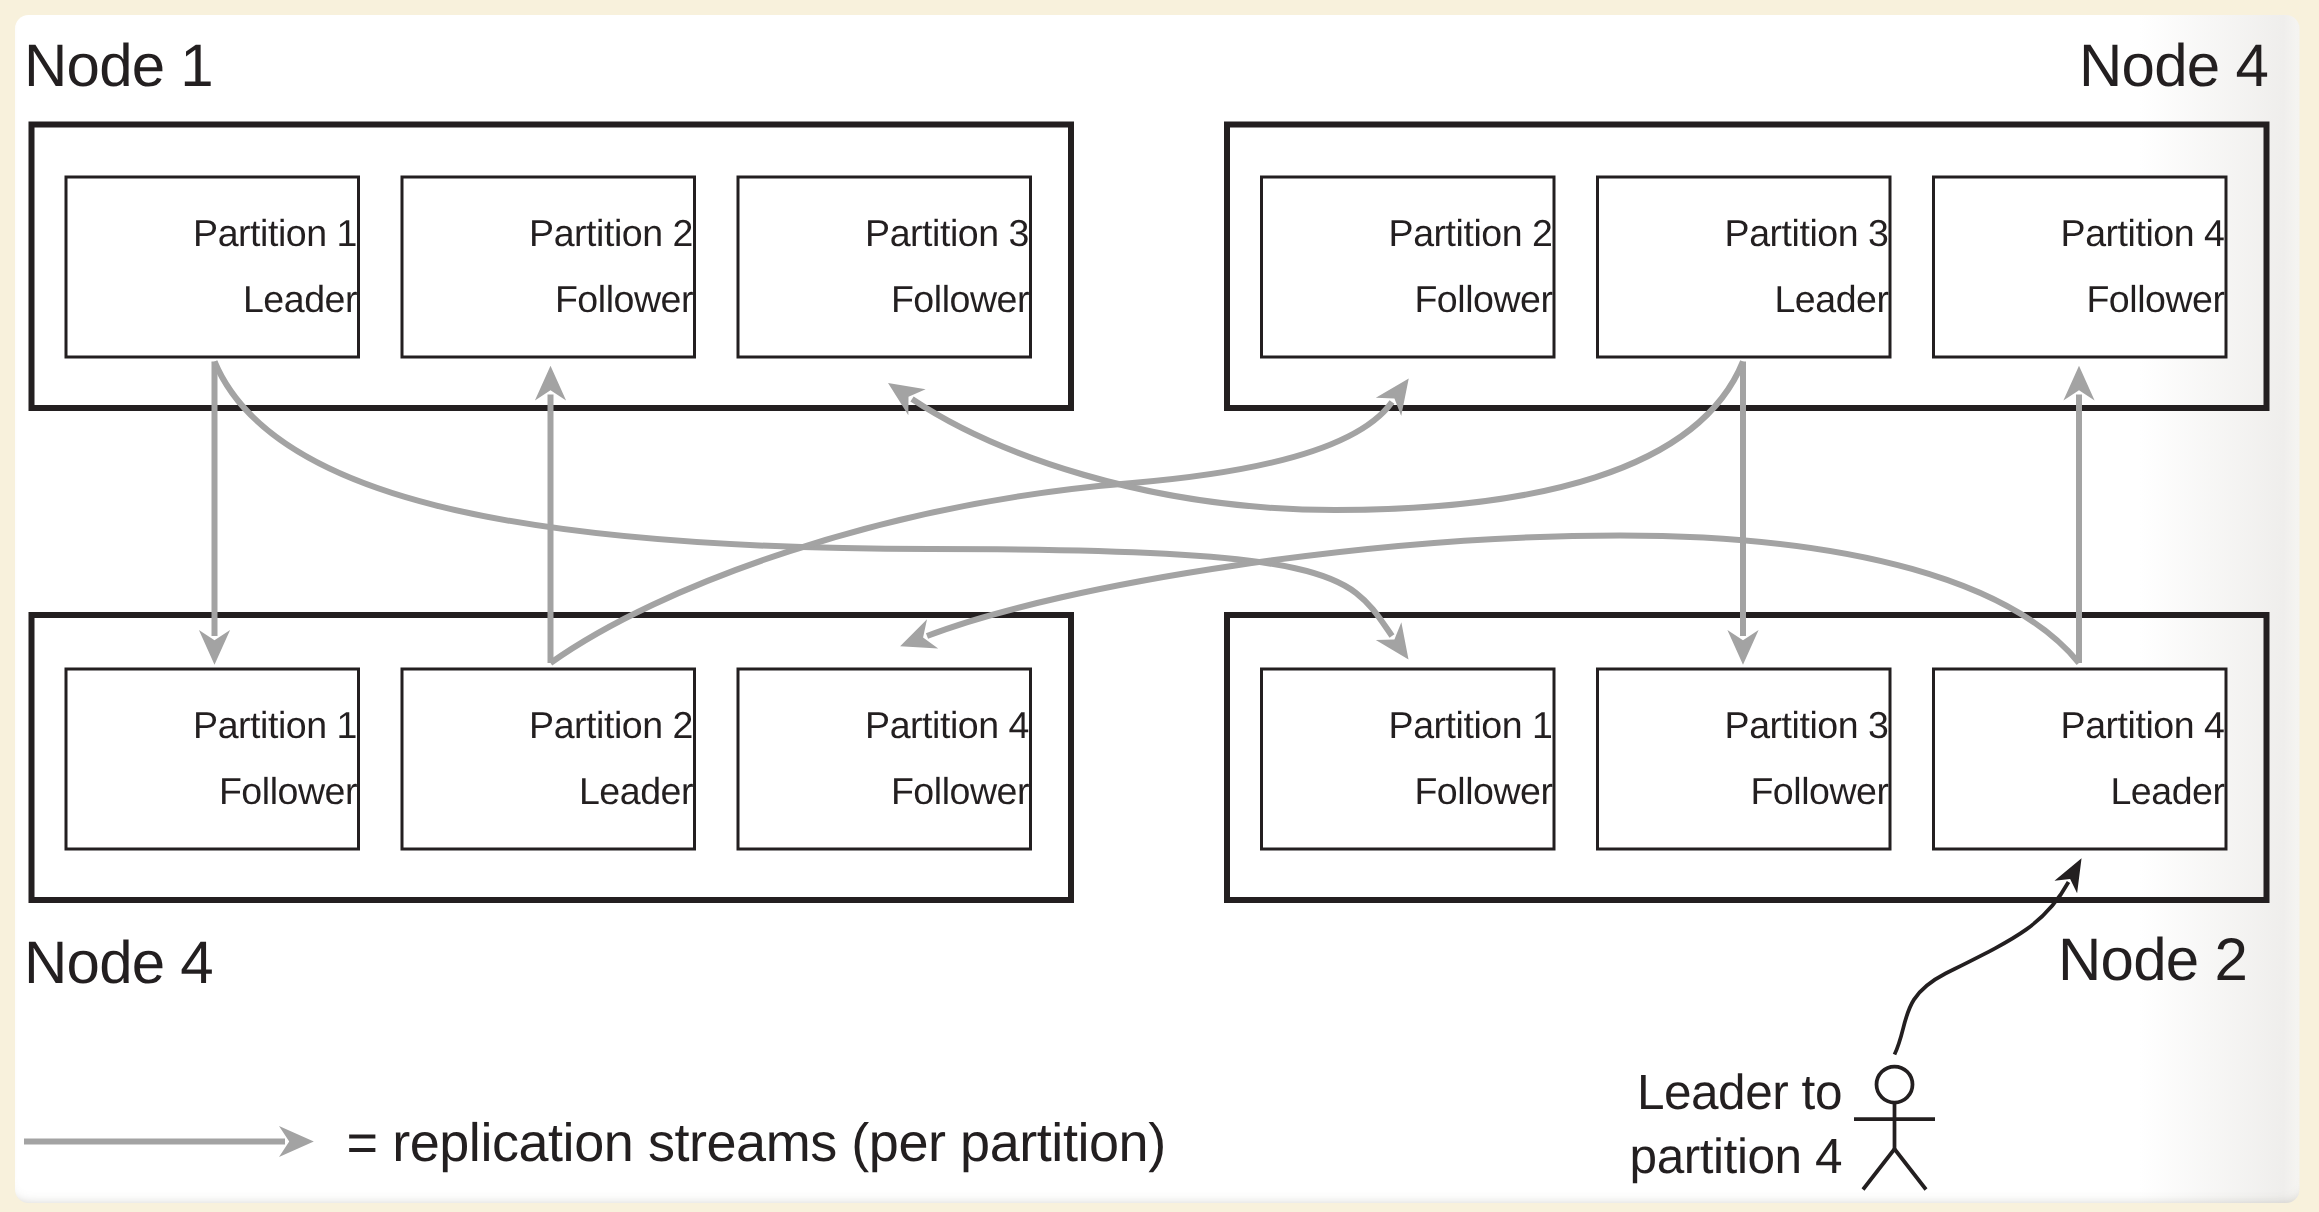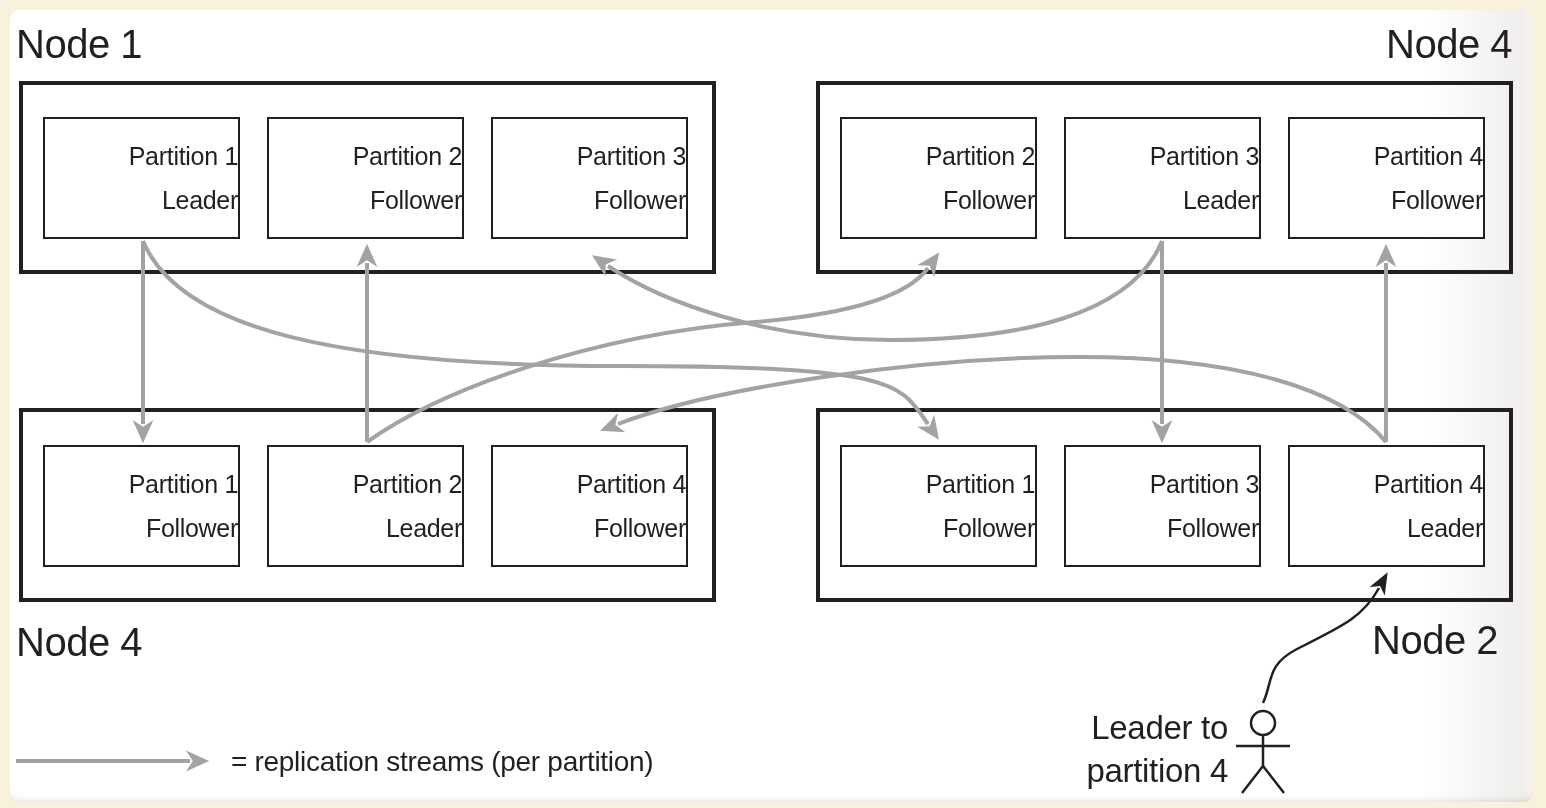--- a/index.html
+++ b/index.html
@@ -55,21 +55,21 @@
   .node-label.l2{right:34px;top:22px;text-align:right}
   .node-label.l3{left:16px;top:620px}
   .node-label.l4{right:48px;top:618px;text-align:right}
   .overlay{position:absolute;left:0;top:0;width:1546px;height:808px;pointer-events:none}
   .stream{stroke:var(--arrow);stroke-width:4;fill:none}
   .inkline{stroke:var(--ink);stroke-width:2.5;fill:none}
   .arrowfill{fill:var(--arrow)}
   .inkfill{fill:var(--ink)}
   .legend-text{
     position:absolute;left:231px;top:742px;
-    font-size:28px;line-height:40px;letter-spacing:-.3px;
+    font-size:36px;line-height:40px;letter-spacing:-.3px;
     white-space:nowrap;
   }
   .writer-caption{
     position:absolute;right:318px;top:706px;
     font-size:33px;line-height:43px;letter-spacing:-.3px;
     text-align:right;white-space:nowrap;
   }
 </style>
 </head>
 <body>

